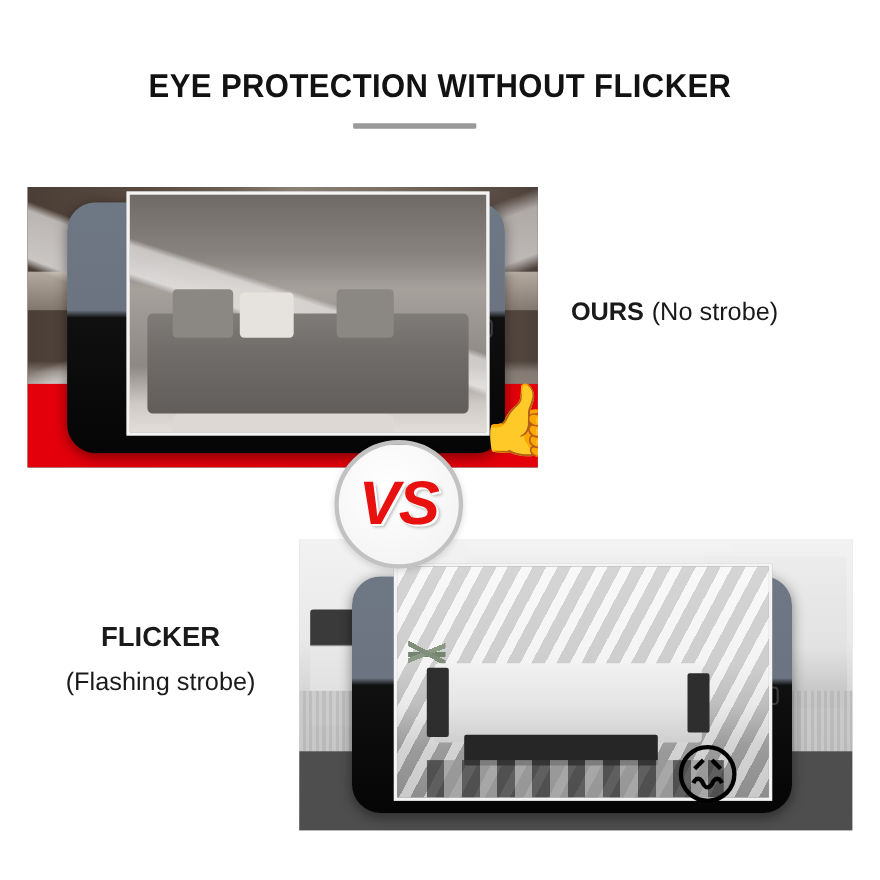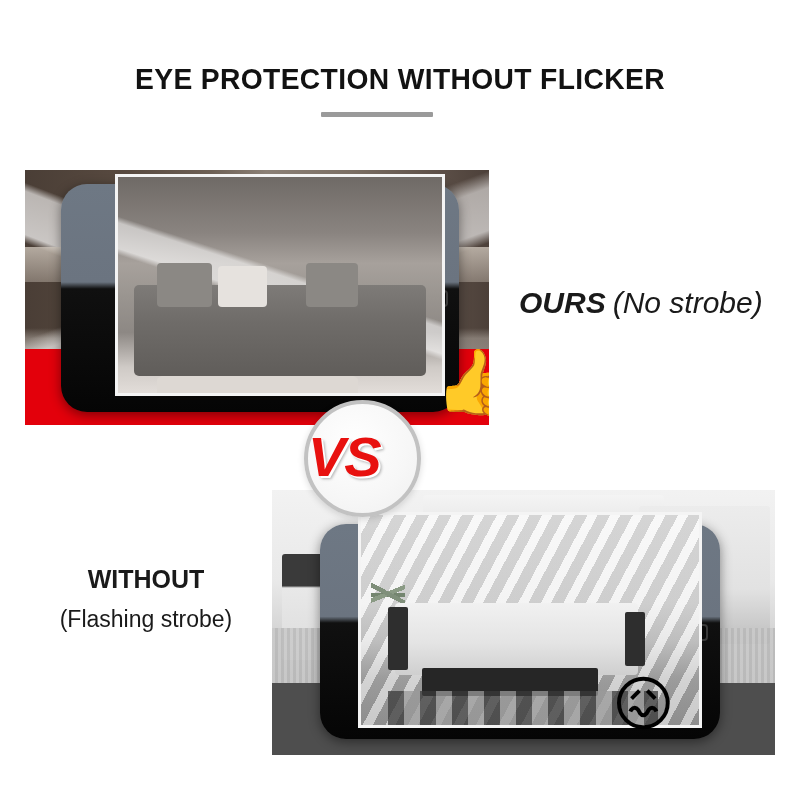--- a/index.html
+++ b/index.html
@@ -345,45 +345,45 @@
     position: absolute;
     left: 304px;
     top: 400px;
     width: 117px;
     height: 117px;
     border-radius: 50%;
     background: radial-gradient(circle at 42% 36%, #ffffff 0%, #f7f7f7 58%, #efefef 100%);
     border: 4px solid #c2c2c2;
     display: flex;
     align-items: center;
+    justify-content: center;
     box-shadow: 0 2px 7px rgba(0,0,0,0.14);
     z-index: 40;
   }
   .vs-text {
     font-family: "Liberation Sans", "DejaVu Sans", sans-serif;
     font-size: 56px;
     font-weight: 700;
     font-style: italic;
     color: #e8110f;
     letter-spacing: -1px;
     text-shadow:
       2px 2px 0 #ffffff,
       3px 3px 3px rgba(0,0,0,0.30);
     transform: translateY(-2px);
   }
 
   
   .label-ours {
     position: absolute;
     left: 519px;
-    top: 286px;
-    font-size: 30px;
+    top: 270px;
+    font-size: 23px;
     color: #1a1a1a;
     white-space: nowrap;
-    font-style: italic;
   }
   .label-ours .strong { font-weight: 700; }
   .label-ours .soft { font-weight: 400; margin-left: 7px; }
 
   .label-others {
     position: absolute;
     left: 32px;
     top: 565px;
     width: 228px;
     text-align: center;
@@ -464,21 +464,21 @@
           <div class="flick-table"></div>
           <div class="flick-rug"></div>
         </div>
       </div>
     </div>
 
     <div class="emoji emoji-down" style="left:340px; top:185px;">😖</div>
   </div>
 
   <div class="label-others">
-    <span class="strong">WITHOUT</span>
+    <span class="strong">FLICKER</span>
     <span class="soft">(Flashing strobe)</span>
   </div>
 
   <div class="vs-badge">
     <span class="vs-text">VS</span>
   </div>
 
 </div>
 
 </body></html>

